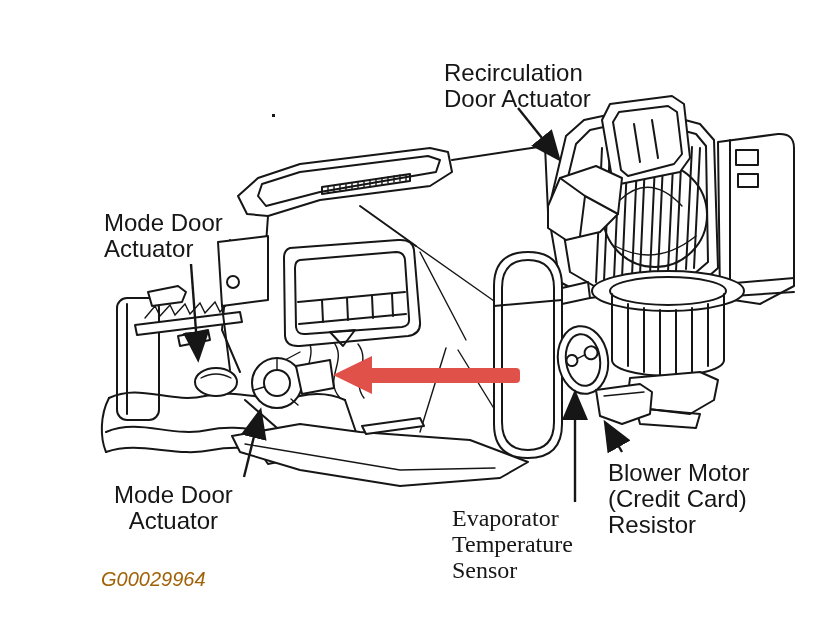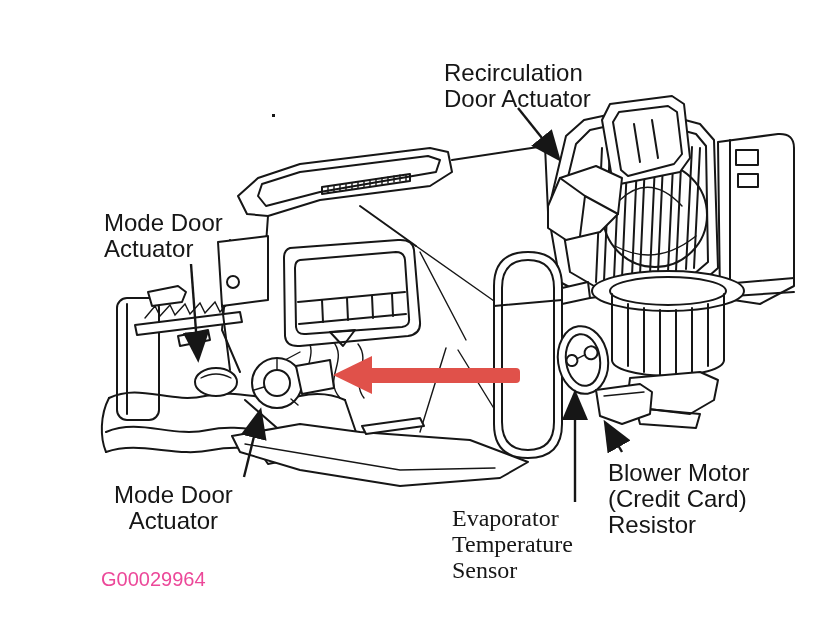--- a/index.html
+++ b/index.html
@@ -14,22 +14,23 @@
   .lbl{
     position:absolute;
     color:#161616;
     font-size:24px;
     line-height:1.08;
     white-space:pre-line;
     letter-spacing:0px;
   }
   .figno{
     position:absolute;
-    color:#ec4899;
+    color:#a16207;
     font-size:20px;
+    font-style:italic;
   }
   .ln{stroke:#161616;stroke-width:2;fill:none;stroke-linejoin:round;stroke-linecap:round;}
   .lnf{stroke:#161616;stroke-width:2;fill:#ffffff;stroke-linejoin:round;}
   .thin{stroke:#161616;stroke-width:1.4;fill:none;stroke-linecap:round;}
   .leader{stroke:#161616;stroke-width:2.4;fill:none;}
 </style>
 </head>
 <body>
 
 <div class="stage">

